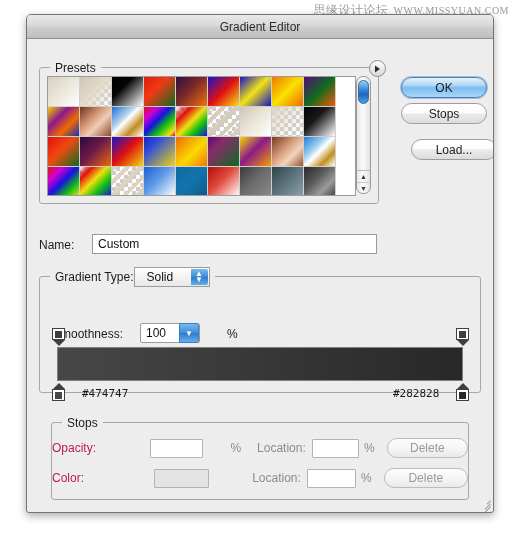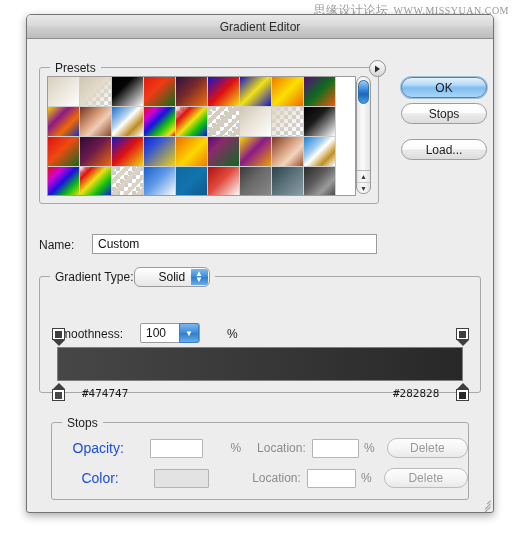--- a/index.html
+++ b/index.html
@@ -192,21 +192,21 @@
     box-sizing: border-box;
     font-family: "Liberation Sans", sans-serif;
   }
   .btn.default {
     border: 1px solid #4a7fb5;
     background: linear-gradient(to bottom, #e5f1fb 0%, #b7dbf7 35%, #7dbdf2 52%, #a9d6f6 100%);
     box-shadow: 0 0 0 1px rgba(90,150,210,0.5);
   }
   #btn-ok     { left: 374px; top: 38px; }
   #btn-cancel { left: 374px; top: 64px; }
-  #btn-load   { left: 374px; top: 100px; }
+  #btn-load   { left: 384px; top: 100px; }
   #btn-save   { left: 374px; top: 126px; }
 
   
   .label {
     position: absolute;
     font-size: 12px;
     color: #1c1c1c;
   }
   #name-label { left: 12px; top: 199px; }
 
@@ -247,27 +247,27 @@
     align-items: center;
     gap: 0;
     height: 20px;
   }
   #gradtype-label { font-size: 12px; color: #1c1c1c; position: static; }
 
   .popup {
     height: 20px;
     min-width: 76px;
     border: 1px solid #9b9b9b;
-    border-radius: 6px;
+    border-radius: 0;
     background: linear-gradient(to bottom, #ffffff, #e7e7e7);
     display: flex;
     align-items: center;
     box-sizing: border-box;
     position: relative;
-    padding-left: 24px;
+    padding-left: 12px;
     font-size: 12px;
     color: #111;
   }
   .popup-stepper {
     position: absolute;
     right: 1px;
     top: 1px;
     bottom: 1px;
     width: 17px;
     border-radius: 0 2px 2px 0;
@@ -401,23 +401,23 @@
   .row {
     position: absolute;
     display: flex;
     align-items: center;
     height: 20px;
   }
   #row-opacity { left: 0px; top: 15px; width: 416px; }
   #row-color   { left: 0px; top: 45px; width: 416px; }
 
   .dim-label {
-    font-size: 14px;
-    color: #1d4ed8;
-    text-align: center;
+    font-size: 12px;
+    color: #be185d;
+    text-align: left;
   }
   .w-first { width: 98px; }
 
   .disabled-field {
     width: 56px;
     height: 19px;
     border: 1px solid #b4b4b4;
     background: #ffffff;
     box-sizing: border-box;
     margin-left: 6px;

